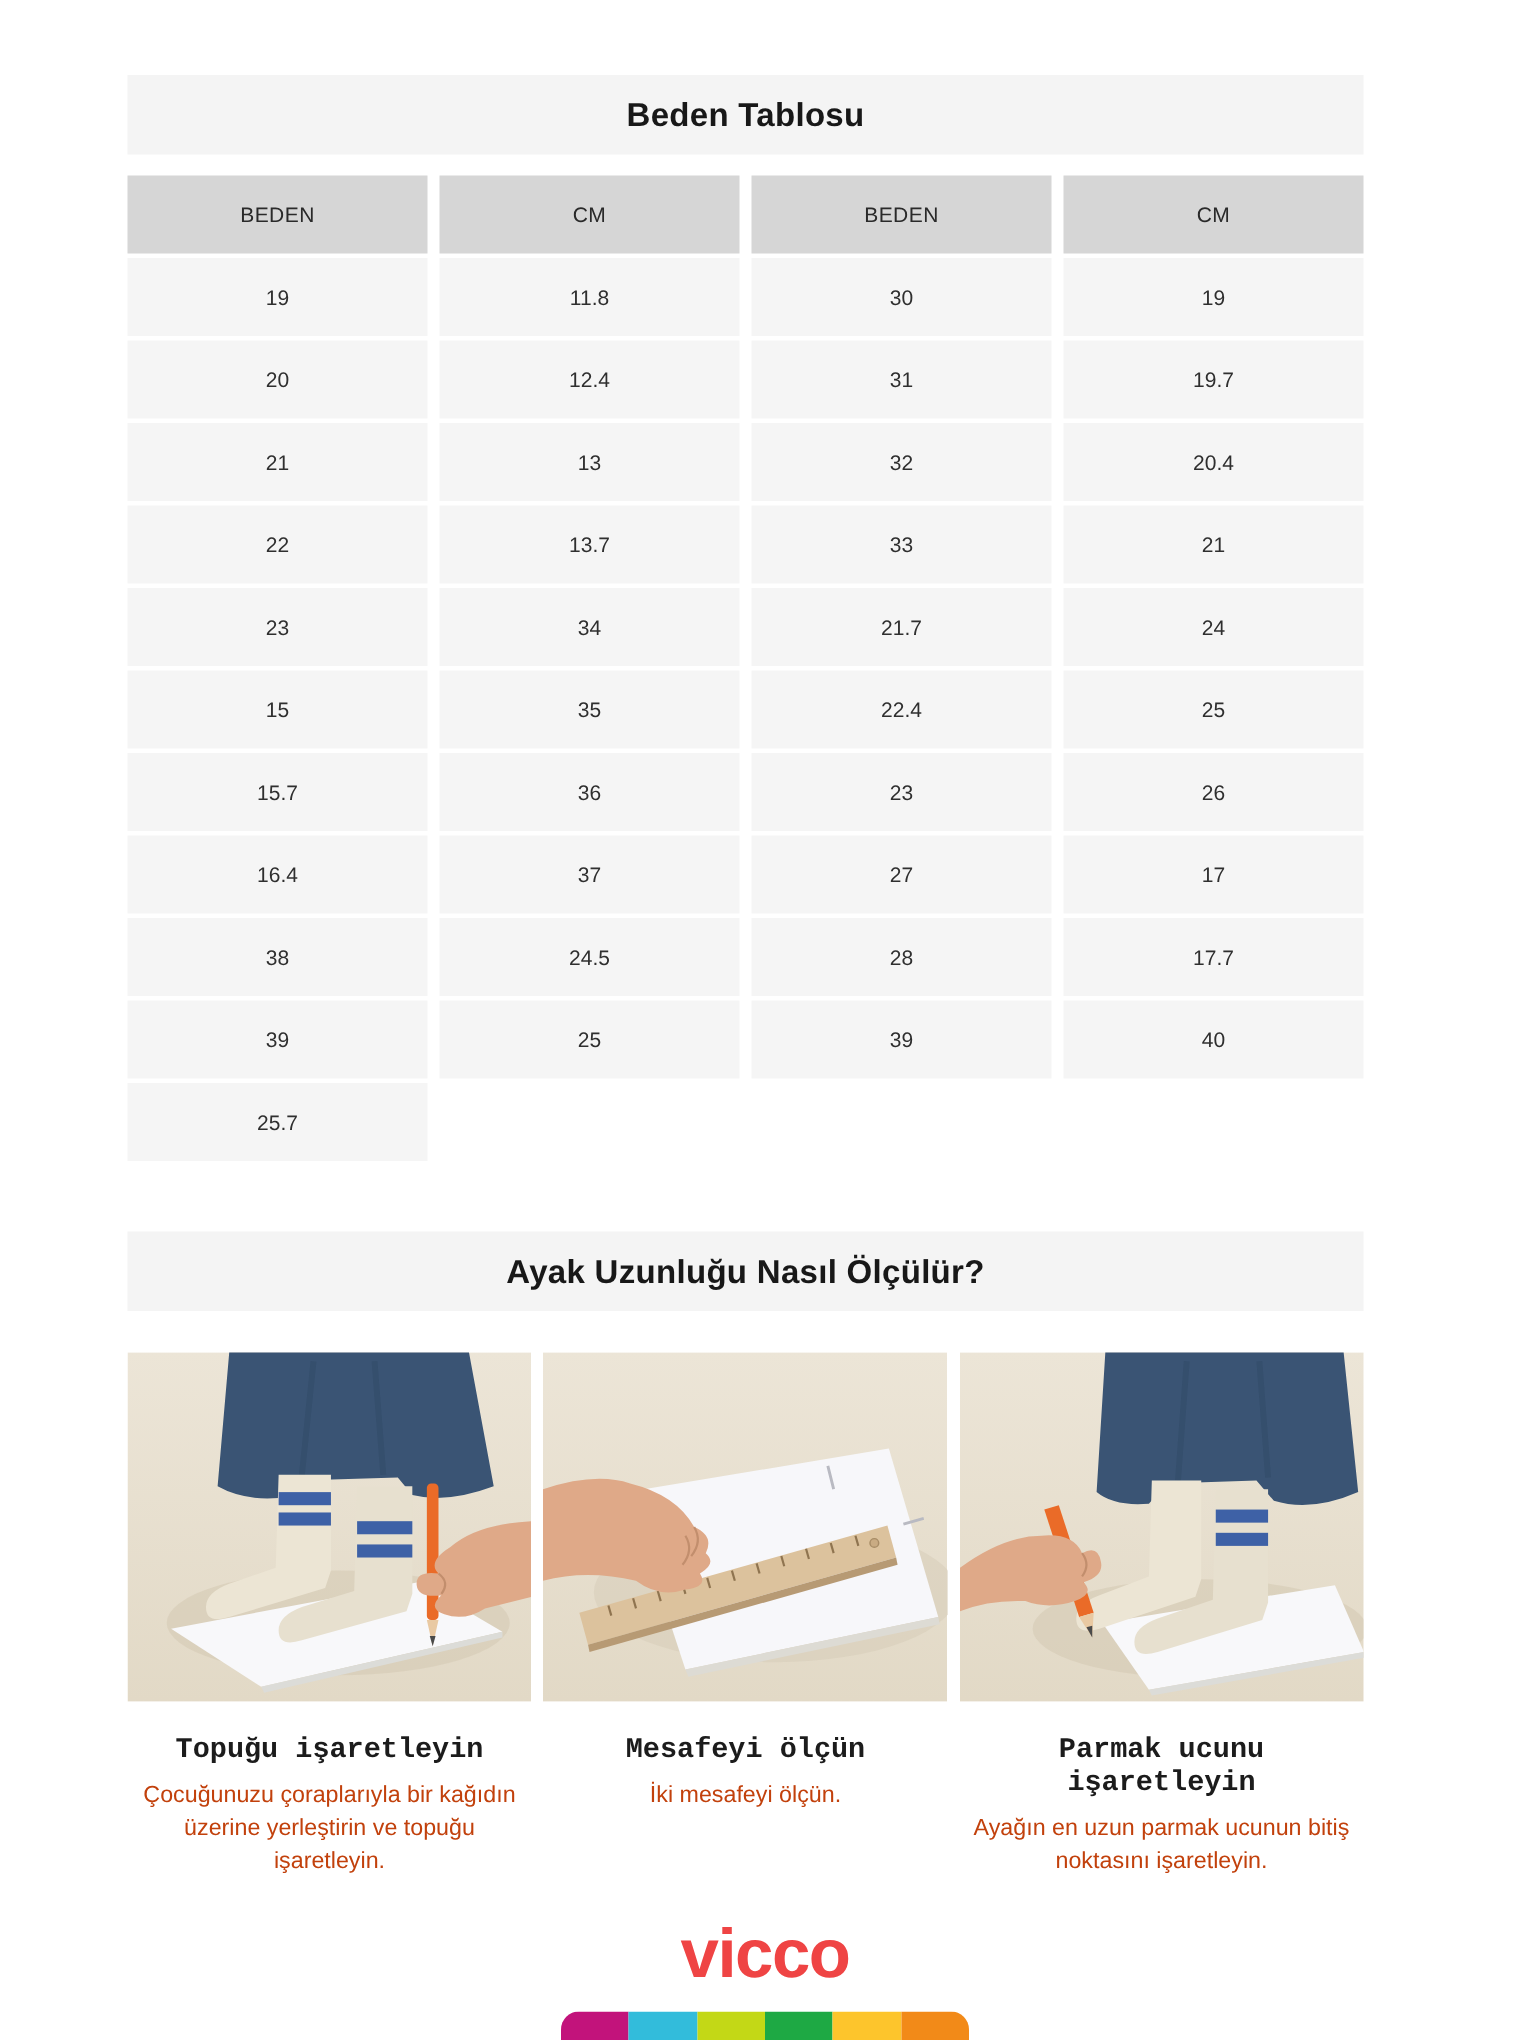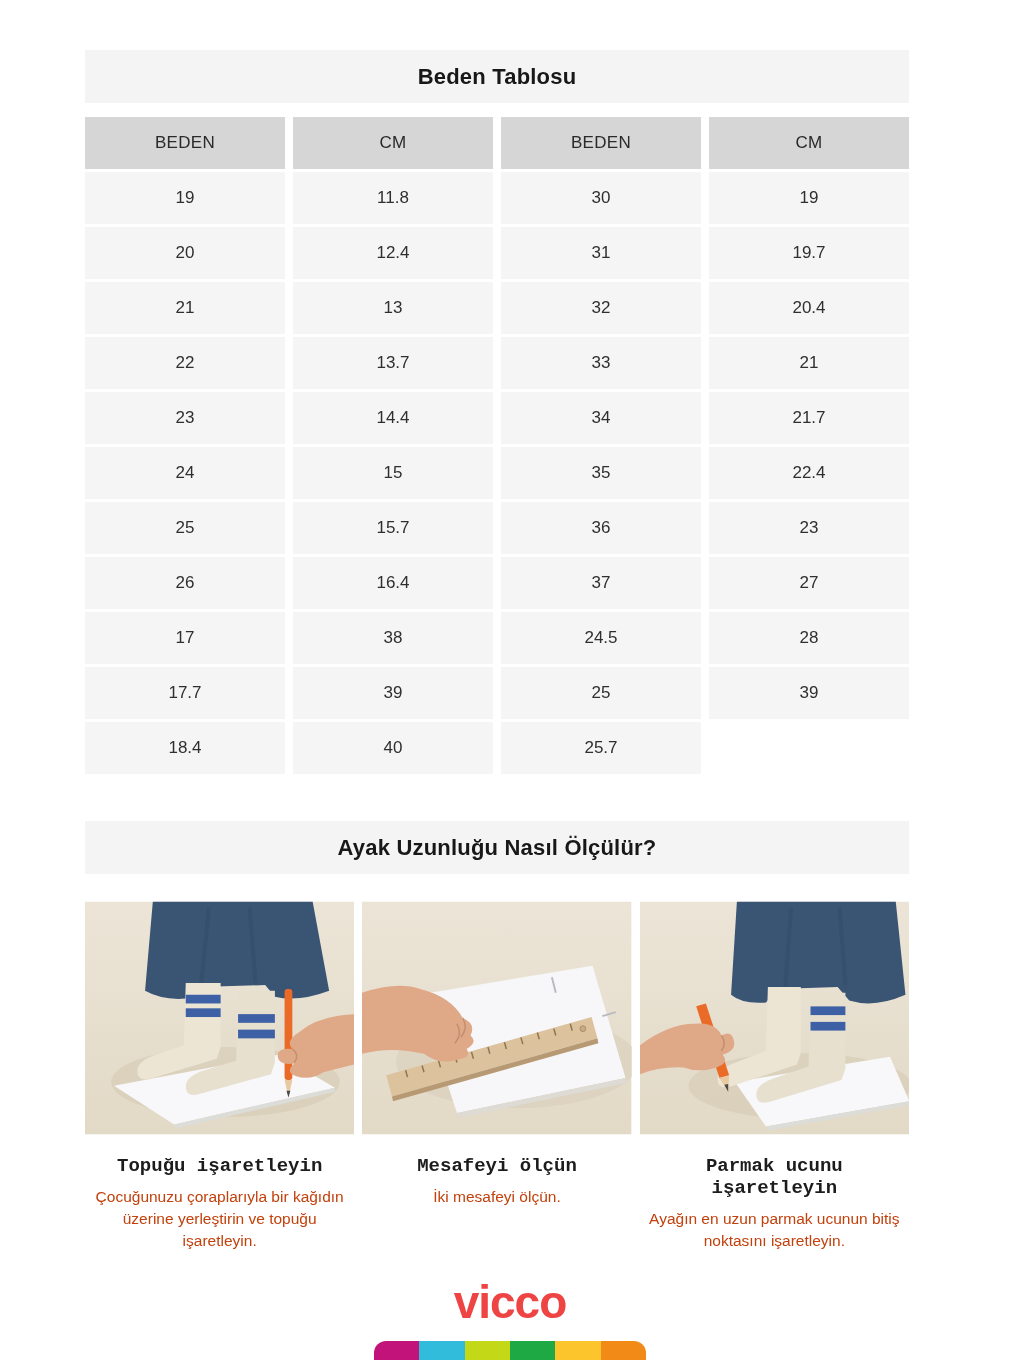--- a/index.html
+++ b/index.html
@@ -19,21 +19,21 @@
     font-size:22px; font-weight:700; color:#181818; letter-spacing:.2px;
   }
 
   .size-table {
     margin-top:14px;
     display:grid; grid-template-columns:repeat(4,1fr); gap:3px 8px;
   }
   .cell {
     height:52px; background:#f5f5f5;
     display:flex; align-items:center; justify-content:center;
-    font-size:17px; color:#2f2f2f;
+    font-size:14px; color:#2f2f2f;
   }
   .cell.head { background:#d6d6d6; color:#2a2a2a; letter-spacing:.3px; }
 
   .section2 { margin-top:47px; }
 
   .steps { margin-top:24px; display:flex; gap:8px; }
   .step { flex:1; display:flex; flex-direction:column; align-items:center; }
   .photo { width:100%; height:240px; display:block; }
   .step-heading {
     margin-top:17px; font-size:19px; font-weight:700; color:#1c1c1c;
@@ -86,21 +86,20 @@
       <div class="cell">13</div>
       <div class="cell">32</div>
       <div class="cell">20.4</div>
 
       <div class="cell">22</div>
       <div class="cell">13.7</div>
       <div class="cell">33</div>
       <div class="cell">21</div>
 
       <div class="cell">23</div>
-      <div class="cell">14.4</div>
       <div class="cell">34</div>
       <div class="cell">21.7</div>
 
       <div class="cell">24</div>
       <div class="cell">15</div>
       <div class="cell">35</div>
       <div class="cell">22.4</div>
 
       <div class="cell">25</div>
       <div class="cell">15.7</div>
@@ -115,21 +114,20 @@
       <div class="cell">17</div>
       <div class="cell">38</div>
       <div class="cell">24.5</div>
 
       <div class="cell">28</div>
       <div class="cell">17.7</div>
       <div class="cell">39</div>
       <div class="cell">25</div>
 
       <div class="cell">39</div>
-      <div class="cell">18.4</div>
       <div class="cell">40</div>
       <div class="cell">25.7</div>
     </div>
 
     <div class="section-bar section2">
       <div class="bar-title">Ayak Uzunluğu Nasıl Ölçülür?</div>
     </div>
 
     <div class="steps">
 

